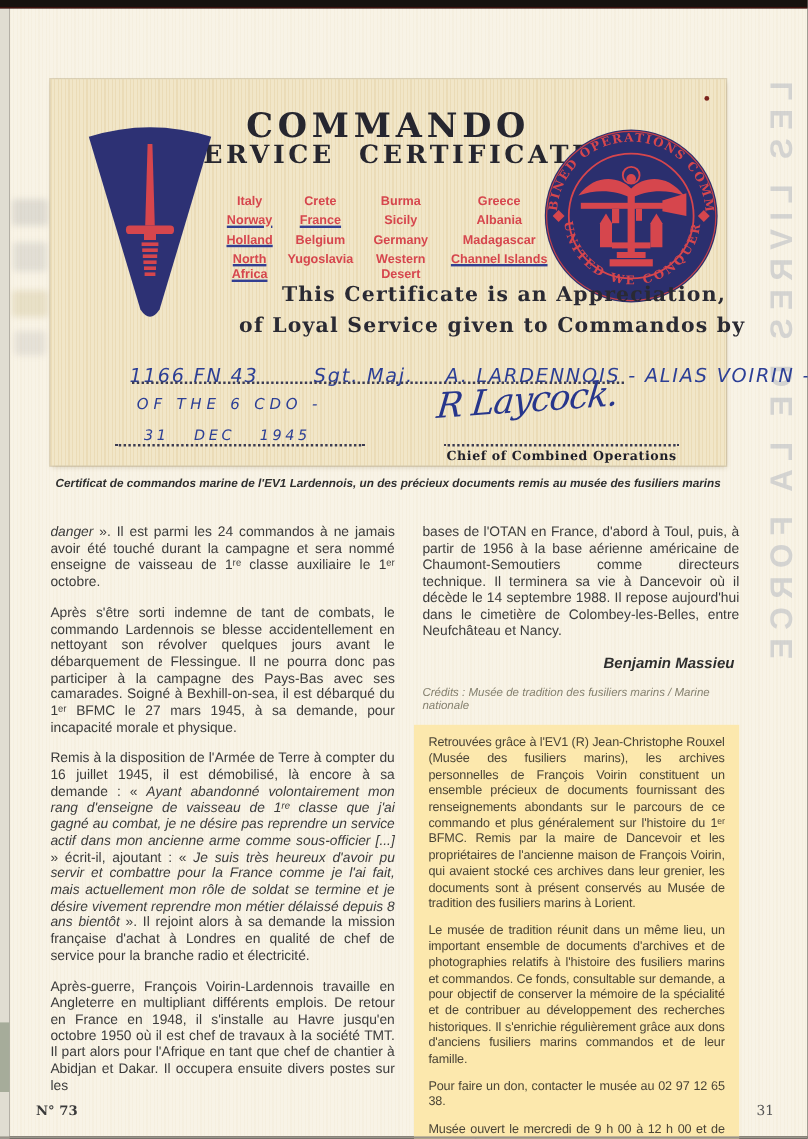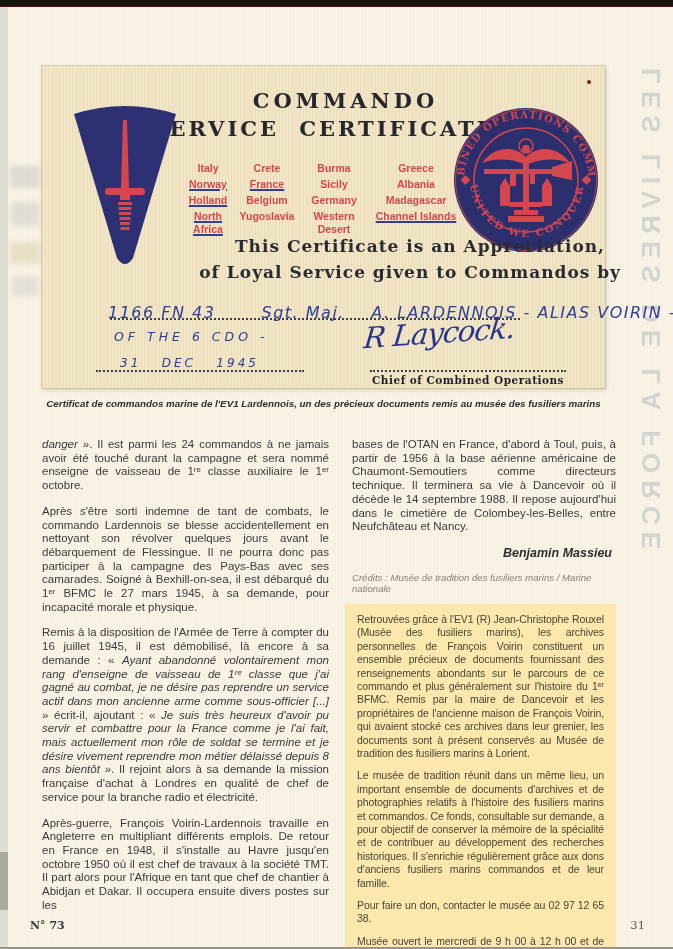--- a/index.html
+++ b/index.html
@@ -23,21 +23,21 @@
   .sm3{left:2px;top:236px;width:30px;height:22px;background:rgba(160,140,60,0.18);}
   .sm4{left:4px;top:270px;width:26px;height:20px;background:rgba(95,100,115,0.12);}
 
   
   .certificate{position:absolute;left:34px;top:60px;width:563px;height:322px;
     background:#f1e6c8;
     background-image:repeating-linear-gradient(90deg,rgba(190,145,60,0.12) 0 1px,transparent 1px 3px);
     box-shadow:0 0 0 1px rgba(170,150,100,0.35), 1px 2px 4px rgba(120,100,60,0.25);}
   .cert-title1,.cert-title2{position:absolute;left:0;width:100%;text-align:center;
     font-family:"DejaVu Serif",serif;font-weight:bold;color:#26262f;}
-  .cert-title1{top:22px;font-size:21px;letter-spacing:4px;padding-left:22px;}
+  .cert-title1{top:22px;font-size:28px;letter-spacing:4px;}
   .cert-title2{top:50px;font-size:21px;letter-spacing:3px;word-spacing:10px;}
   .campaigns{position:absolute;left:136px;top:96px;width:282px;
     display:grid;grid-template-columns:60px 58px 76px 88px;row-gap:3px;
     font-family:Liberation Sans, sans-serif;font-weight:bold;font-size:10.5px;color:#d6464d;text-align:center;}
   .campaign{line-height:13px;}
   .campaign.underlined{text-decoration:underline;text-decoration-color:#333f92;text-decoration-thickness:1.5px;text-underline-offset:1px;}
   .appr1,.appr2{position:absolute;left:0;width:100%;text-align:right;
     font-family:"DejaVu Serif",serif;color:#2a2a33;font-weight:bold;}
   .appr1{top:170px;font-size:17px;letter-spacing:1px;}
   .appr2{top:196px;font-size:17px;letter-spacing:1px;margin-left:16px;}

